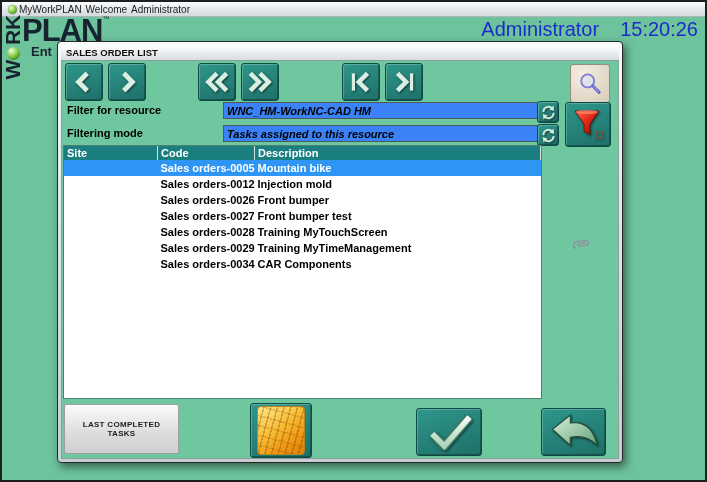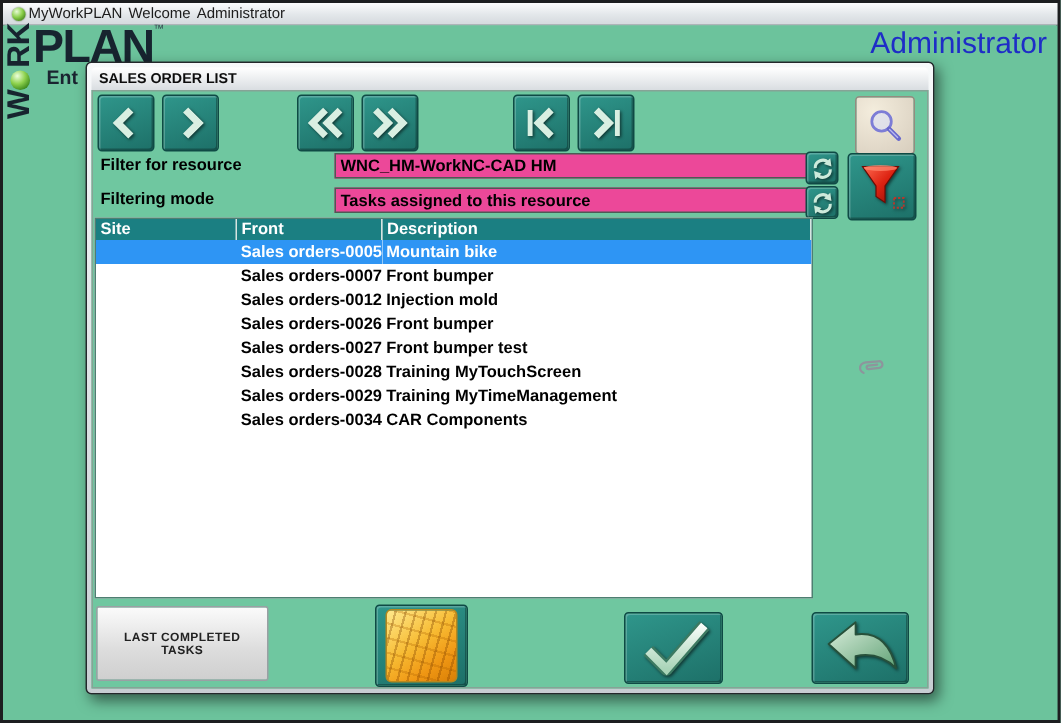--- a/index.html
+++ b/index.html
@@ -53,21 +53,21 @@
   .tealbtn svg{filter:drop-shadow(1.5px 1.5px 1px rgba(0,0,0,.55));}
   .nav{width:38px;height:38px;top:2px;}
   .magbtn{position:absolute;top:3px;right:8px;width:40px;height:39px;
     background:radial-gradient(circle at 30% 25%,#f4eddd,#d7cdbd);
     border:1px solid #938c80;border-radius:3px;display:flex;align-items:center;
     justify-content:center;cursor:pointer;}
   
   .flt-label{position:absolute;left:5px;font-size:11px;font-weight:700;color:#000;text-align:right;}
   .flt-input{position:absolute;left:161px;width:309px;height:15px;border:1px solid #4d5a55;
     font-family:"Liberation Sans",sans-serif;font-size:11px;font-weight:700;color:#000;
-    padding:0 3px;background:#ec4899;}
+    padding:0 3px;background:#3b82f6;font-style:italic;}
   .refbtn{width:22px;height:22px;left:475px;}
   .funnelbtn{width:46px;height:45px;right:7px;top:41px;left:auto;}
   
   .ordertable{position:absolute;left:1px;top:84px;width:479px;height:254px;
     background:#fff;border:1px solid #4e7f71;box-sizing:border-box;overflow:hidden;}
   table{border-collapse:collapse;width:100%;table-layout:fixed;}
   th{background:#1b7f82;color:#fff;font-size:11px;font-weight:700;text-align:left;
     height:14px;padding:0 0 0 3px;border-right:1px solid #d6e4e0;}
   td{font-size:11px;font-weight:700;color:#000;height:16px;padding:0 0 0 3px;
     white-space:nowrap;overflow:hidden;}
@@ -109,20 +109,21 @@
       <span>K</span>
       <span>R</span>
       <span class="logo-ball" style="transform:none"></span>
       <span>W</span>
     </div>
     <div class="logo-plan"><span>PLAN</span><span class="logo-mark">™</span></div>
     <div class="fragment-text">Ent</div>
 
     <div class="status">
       <span>Administrator</span>
+      <span>15:20:26</span>
     </div>
 
     <div class="dialog">
       <div class="dialog-titlebar">SALES ORDER LIST</div>
       <div class="dialog-content">
 
         <button class="tealbtn nav" style="left:3px">
           <svg width="26" height="26" viewBox="0 0 24 24">
               <polyline points="15,4 7,12 15,20" fill="none" stroke="#d9efe2" stroke-width="4.5"></polyline>
             </svg>
@@ -203,34 +204,29 @@
             <ellipse cx="16" cy="4" rx="11" ry="2" fill="#ff8a70" opacity=".7"></ellipse>
             <rect x="25" y="24" width="6.5" height="6.5" fill="none" stroke="#b8372c" stroke-width="1.2" stroke-dasharray="1.5,1.2"></rect>
           </svg>
         </button>
 
         <div class="ordertable">
           <table>
             <thead>
               <tr>
                 <th class="col-site">Site</th>
-                <th class="col-code">Front</th>
+                <th class="col-code">Code</th>
                 <th>Description</th>
               </tr>
             </thead>
             <tbody>
                 <tr class="selected">
                   <td></td>
                   <td>Sales orders-0005</td>
                   <td>Mountain bike</td>
-                </tr>
-                <tr>
-                  <td></td>
-                  <td>Sales orders-0007</td>
-                  <td>Front bumper</td>
                 </tr>
                 <tr>
                   <td></td>
                   <td>Sales orders-0012</td>
                   <td>Injection mold</td>
                 </tr>
                 <tr>
                   <td></td>
                   <td>Sales orders-0026</td>
                   <td>Front bumper</td>

